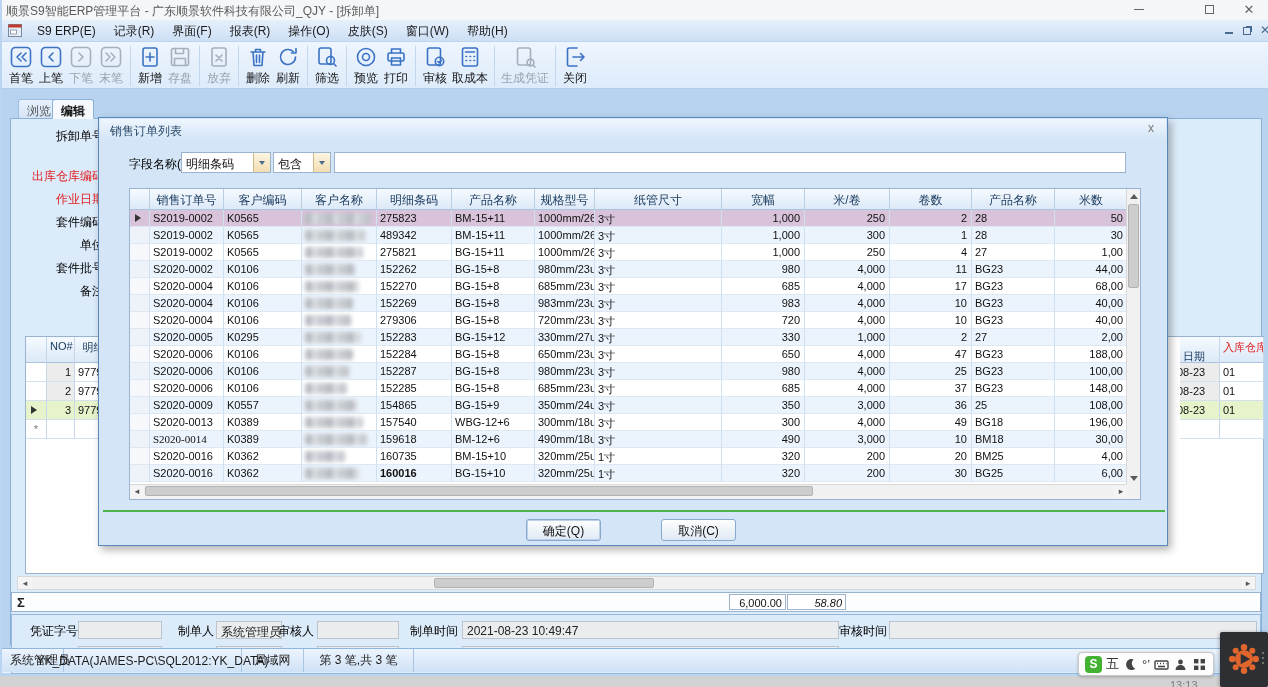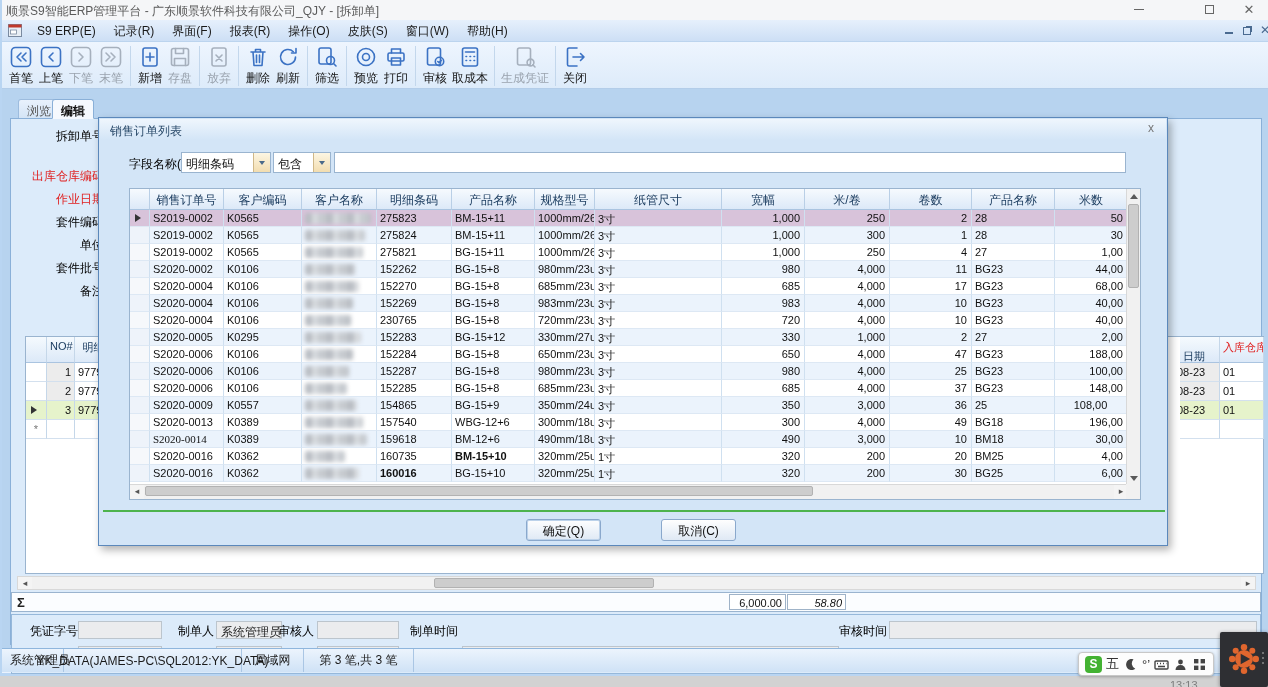--- a/index.html
+++ b/index.html
@@ -362,20 +362,21 @@
           <span class="sumbox" style="left:775px; width:59px;font-style:italic;">58.80</span>
         </div>
         <div id="footer" style="left:0; top:495px; width:1250px;">
             <div class="f-label" style="left: 18px; width: 48px; top: 8px;">凭证字号</div>
             <div class="f-box" style="left: 66px; width: 84px; top: 6px;"></div>
             <div class="f-label" style="left: 150px; width: 52px; top: 8px;">制单人</div>
             <div class="f-box" style="left: 204px; width: 66px; top: 6px;">系统管理员</div>
             <div class="f-label" style="left: 250px; width: 52px; top: 8px;">审核人</div>
             <div class="f-box" style="left: 305px; width: 82px; top: 6px;"></div>
             <div class="f-label" style="left: 394px; width: 52px; top: 8px;">制单时间</div>
+            <div class="f-box" style="left: 450px; width: 377px; top: 6px;">2021-08-23 10:49:47</div>
             <div class="f-label" style="left: 823px; width: 52px; top: 8px;">审核时间</div>
             <div class="f-box" style="left: 877px; width: 368px; top: 6px;"></div>
             <div class="f-label" style="left: 18px; width: 48px; top: 33px;">凭证日期</div>
             <div class="f-box" style="left: 66px; width: 84px; top: 31px;"></div>
             <div class="f-label" style="left: 150px; width: 52px; top: 33px;">修改人</div>
             <div class="f-box" style="left: 204px; width: 66px; top: 31px;">系统管理员</div>
             <div class="f-label" style="left: 250px; width: 52px; top: 33px;">状态</div>
             <div class="f-box" style="left: 305px; width: 82px; top: 31px;">未审核</div>
             <div class="f-label" style="left: 394px; width: 52px; top: 33px;">修改时间</div>
             <div class="f-box" style="left: 450px; width: 377px; top: 31px;">2021-08-24 09:03:37</div>
@@ -444,21 +445,21 @@
             <div class="dt-c" style="width: 83px;">28</div>
             <div class="dt-c r" style="width: 73px;">50</div>
           </div>
           <div class="dt-row alt">
             <div class="dt-c selcell" style="width: 20px;"></div>
             <div class="dt-c" style="width: 74px;">S2019-0002</div>
             <div class="dt-c" style="width: 78px;">K0565</div>
             <div class="dt-c" style="width: 75px;">
               <div class="blurblk" style="width: 60px;"></div>
             </div>
-            <div class="dt-c" style="width: 75px;">275824</div>
+            <div class="dt-c" style="width: 75px;">489342</div>
             <div class="dt-c" style="width: 83px;">BM-15+11</div>
             <div class="dt-c" style="width: 60px;">1000mm/26u...</div>
             <div class="dt-c" style="width: 127px;">3寸</div>
             <div class="dt-c r" style="width: 83px;">1,000</div>
             <div class="dt-c r" style="width: 85px;">300</div>
             <div class="dt-c r" style="width: 82px;">1</div>
             <div class="dt-c" style="width: 83px;">28</div>
             <div class="dt-c r" style="width: 73px;">30</div>
           </div>
           <div class="dt-row">
@@ -529,21 +530,21 @@
             <div class="dt-c" style="width: 83px;">BG23</div>
             <div class="dt-c r" style="width: 73px;">40,00</div>
           </div>
           <div class="dt-row">
             <div class="dt-c selcell" style="width: 20px;"></div>
             <div class="dt-c" style="width: 74px;">S2020-0004</div>
             <div class="dt-c" style="width: 78px;">K0106</div>
             <div class="dt-c" style="width: 75px;">
               <div class="blurblk" style="width: 46px;"></div>
             </div>
-            <div class="dt-c" style="width: 75px;">230765</div>
+            <div class="dt-c" style="width: 75px;">279306</div>
             <div class="dt-c" style="width: 83px;">BG-15+8</div>
             <div class="dt-c" style="width: 60px;">720mm/23um...</div>
             <div class="dt-c" style="width: 127px;">3寸</div>
             <div class="dt-c r" style="width: 83px;">720</div>
             <div class="dt-c r" style="width: 85px;">4,000</div>
             <div class="dt-c r" style="width: 82px;">10</div>
             <div class="dt-c" style="width: 83px;">BG23</div>
             <div class="dt-c r" style="width: 73px;">40,00</div>
           </div>
           <div class="dt-row alt">
@@ -622,21 +623,21 @@
               <div class="blurblk" style="width: 52px;"></div>
             </div>
             <div class="dt-c" style="width: 75px;">154865</div>
             <div class="dt-c" style="width: 83px;">BG-15+9</div>
             <div class="dt-c" style="width: 60px;">350mm/24um...</div>
             <div class="dt-c" style="width: 127px;">3寸</div>
             <div class="dt-c r" style="width: 83px;">350</div>
             <div class="dt-c r" style="width: 85px;">3,000</div>
             <div class="dt-c r" style="width: 82px;">36</div>
             <div class="dt-c" style="width: 83px;">25</div>
-            <div class="dt-c r" style="width: 73px; text-align: center;">108,00</div>
+            <div class="dt-c r" style="width: 73px;">108,00</div>
           </div>
           <div class="dt-row">
             <div class="dt-c selcell" style="width: 20px;"></div>
             <div class="dt-c" style="width: 74px;">S2020-0013</div>
             <div class="dt-c" style="width: 78px;">K0389</div>
             <div class="dt-c" style="width: 75px;">
               <div class="blurblk" style="width: 58px;"></div>
             </div>
             <div class="dt-c" style="width: 75px;">157540</div>
             <div class="dt-c" style="width: 83px;">WBG-12+6</div>
@@ -666,21 +667,21 @@
             <div class="dt-c r" style="width: 73px;">30,00</div>
           </div>
           <div class="dt-row">
             <div class="dt-c selcell" style="width: 20px;"></div>
             <div class="dt-c" style="width: 74px;">S2020-0016</div>
             <div class="dt-c" style="width: 78px;">K0362</div>
             <div class="dt-c" style="width: 75px;">
               <div class="blurblk" style="width: 40px;"></div>
             </div>
             <div class="dt-c" style="width: 75px;">160735</div>
-            <div class="dt-c" style="width: 83px; font-weight: bold;">BM-15+10</div>
+            <div class="dt-c" style="width: 83px;">BM-15+10</div>
             <div class="dt-c" style="width: 60px;">320mm/25um...</div>
             <div class="dt-c" style="width: 127px;">1寸</div>
             <div class="dt-c r" style="width: 83px;">320</div>
             <div class="dt-c r" style="width: 85px;">200</div>
             <div class="dt-c r" style="width: 82px;">20</div>
             <div class="dt-c" style="width: 83px;">BM25</div>
             <div class="dt-c r" style="width: 73px;">4,00</div>
           </div>
           <div class="dt-row alt">
             <div class="dt-c selcell" style="width: 20px;"></div>

